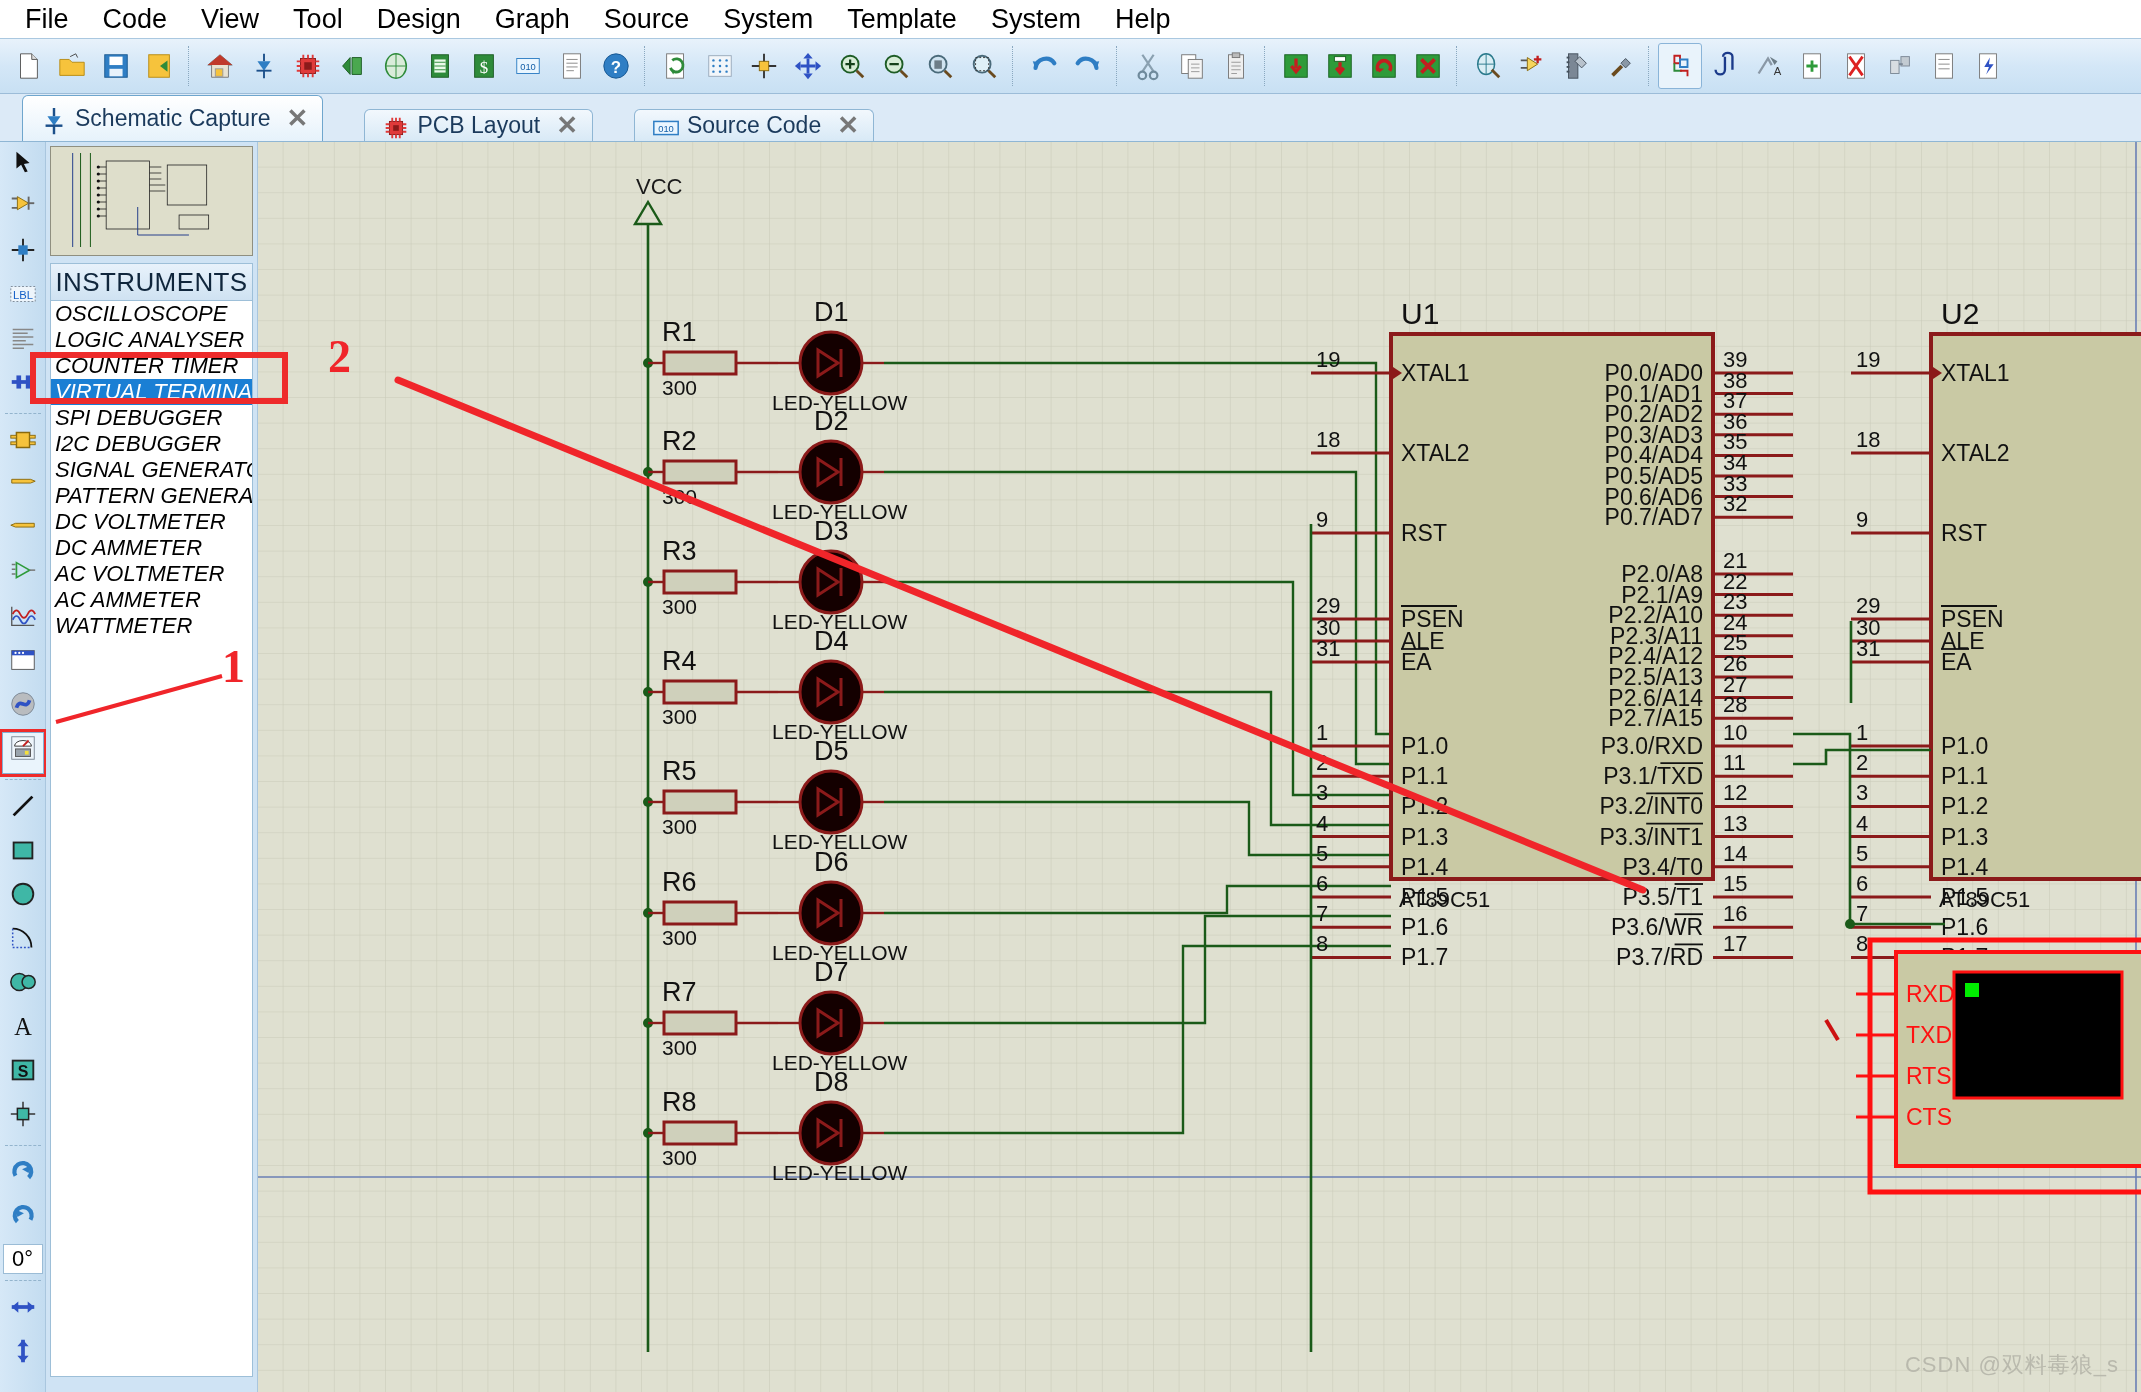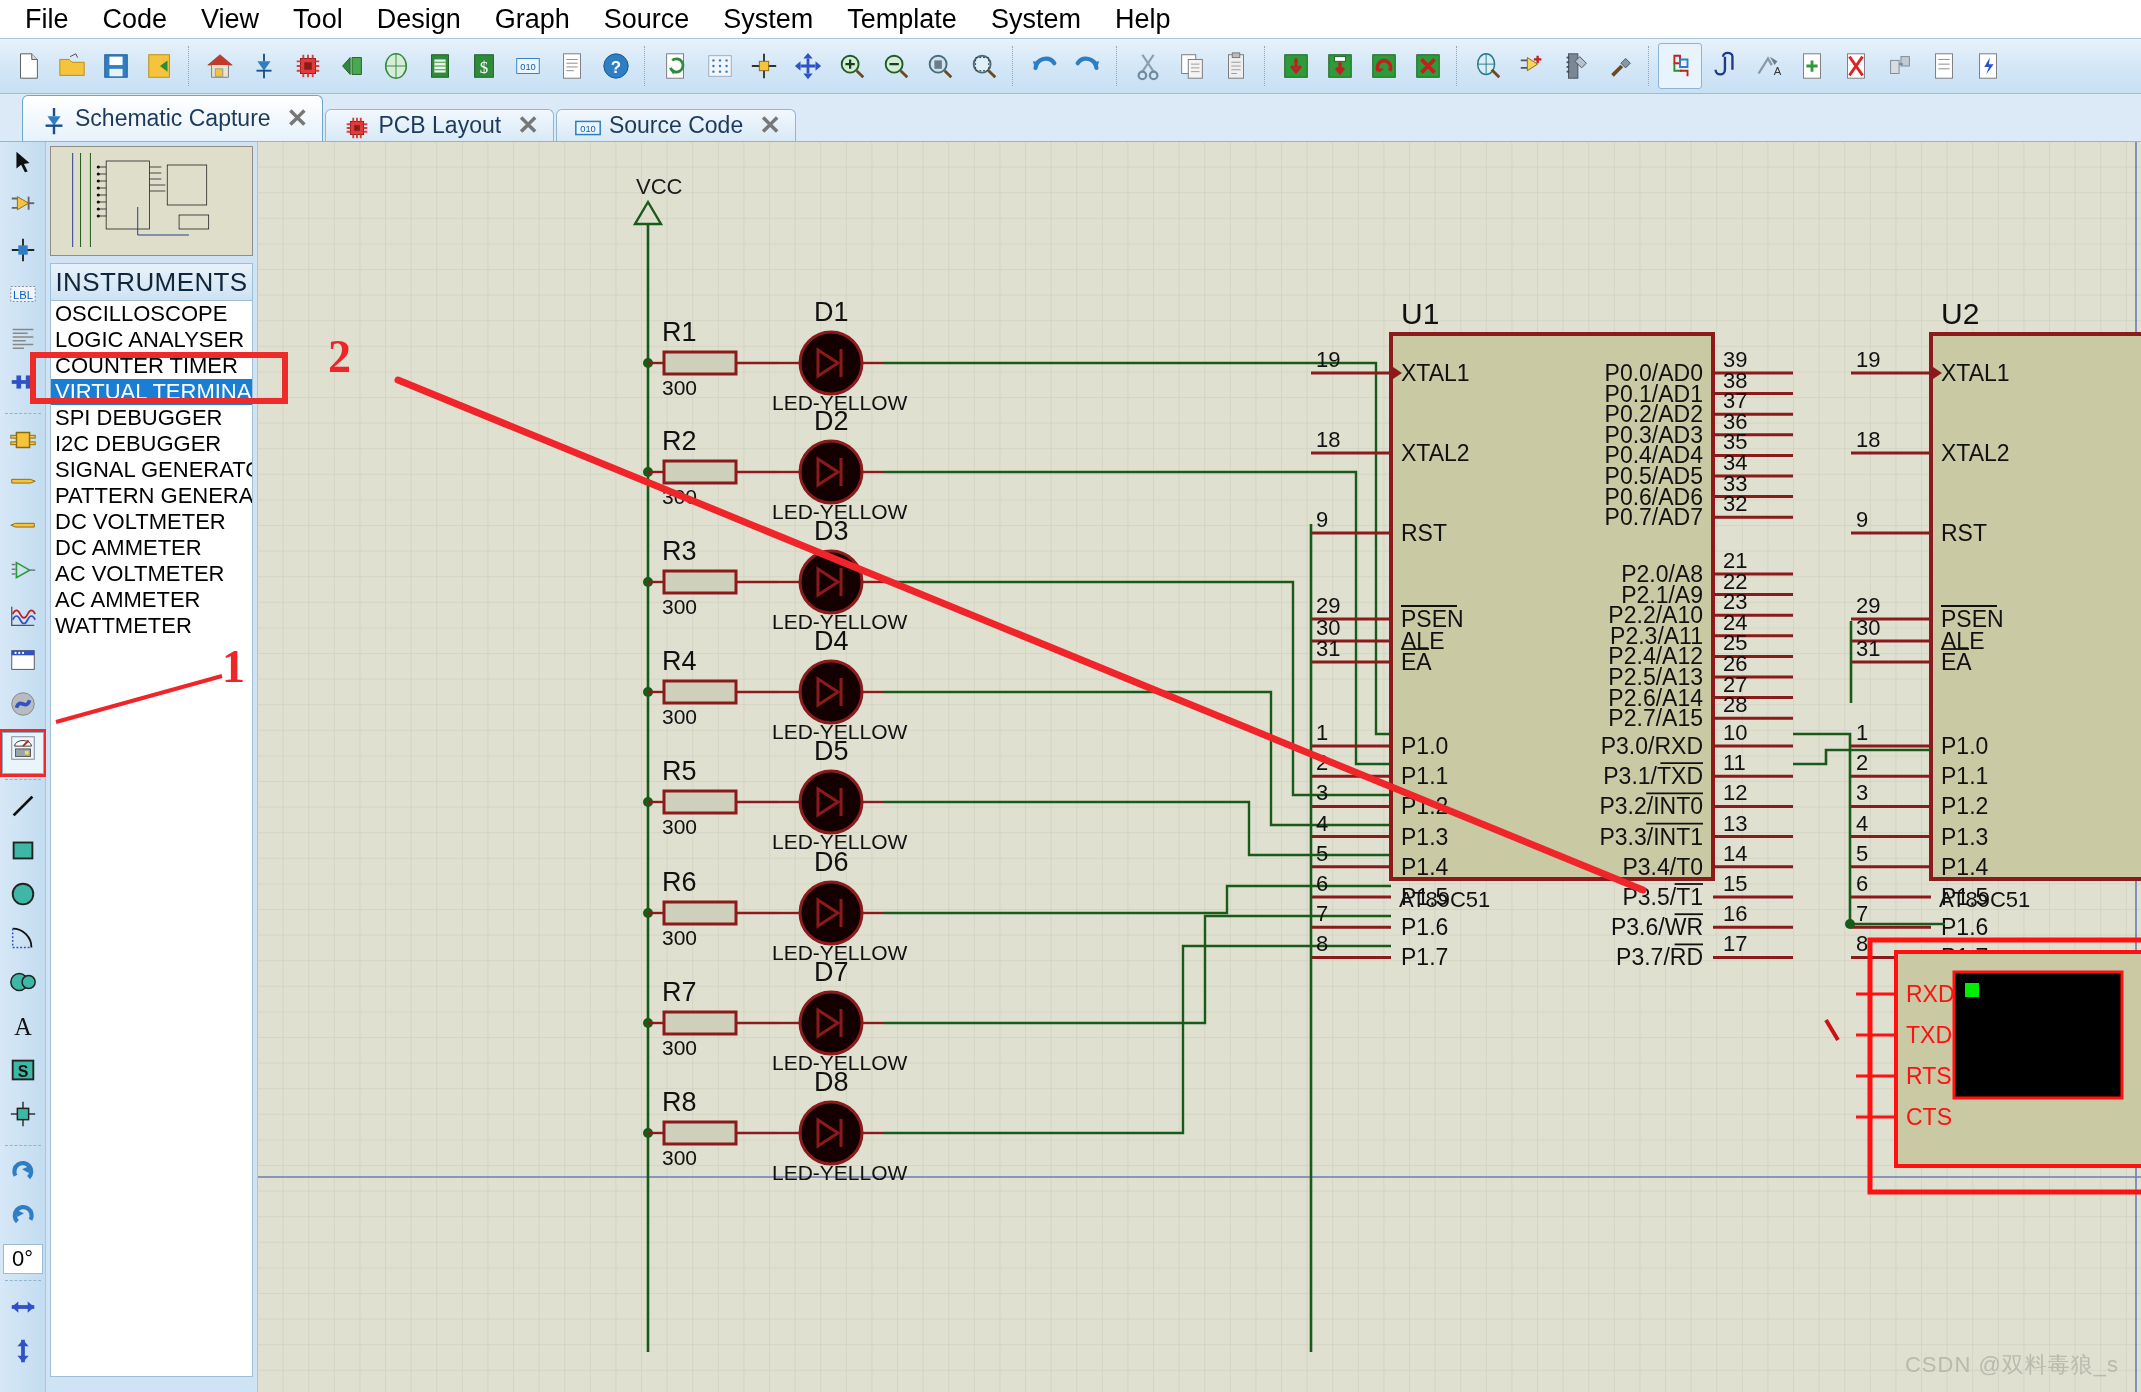--- a/index.html
+++ b/index.html
@@ -28,21 +28,21 @@
   }
   .tb-btn{
     width:44px;height:46px;display:flex;align-items:center;justify-content:center;
     border:1px solid transparent;border-radius:3px;box-sizing:border-box;
   }
   .tb-btn.active{border:1px solid #8ab4d8;background:#e9f3fb;}
   .tb-sep{width:3px;height:40px;border-left:1px dotted #8aa8c0;margin:0 6px;}
   
   #tabbar{
     height:48px;background:#dceaf7;display:flex;align-items:flex-end;
-    padding-left:22px;box-sizing:border-box;border-bottom:1px solid #8fb6d4;
+    padding-left:22px;box-sizing:border-box;border-bottom:1px solid #8fb6d4;gap:39px;
   }
   .tab{
     height:32px;display:flex;align-items:center;gap:10px;
     padding:0 14px 0 16px;margin-right:2px;
     border:1px solid #8fb6d4;border-bottom:none;
     border-radius:6px 6px 0 0;
     background:linear-gradient(to bottom,#f2f8fd,#d8e9f6);
     font-size:23px;color:#1b3a5c;box-sizing:border-box;
   }
   .tab.selected{
@@ -82,21 +82,21 @@
   }
   #instr-head{
     margin-top:7px;height:38px;
     background:linear-gradient(to bottom,#e8f2fb,#cfe2f2);
     border:1px solid #9dbfd8;box-sizing:border-box;
     display:flex;align-items:center;justify-content:center;
     font-size:26px;color:#10263c;letter-spacing:.4px;
   }
   #instr-list{
     background:#ffffff;border:1px solid #9dbfd8;border-top:none;box-sizing:border-box;
-    height:calc(100% - 170px);overflow:hidden;
+    height:calc(100% - 170px);overflow:hidden;font-style:italic;
   }
   .instr{
     height:26px;line-height:26px;font-size:22px;color:#000;
     padding-left:4px;white-space:nowrap;overflow:hidden;
   }
   .instr.sel{background:#1a7fd4;color:#fff;}
   
   #canvaswrap{flex:1;position:relative;overflow:hidden;background:#dfe0d0;}
   #canvas{position:absolute;inset:0;}
   

